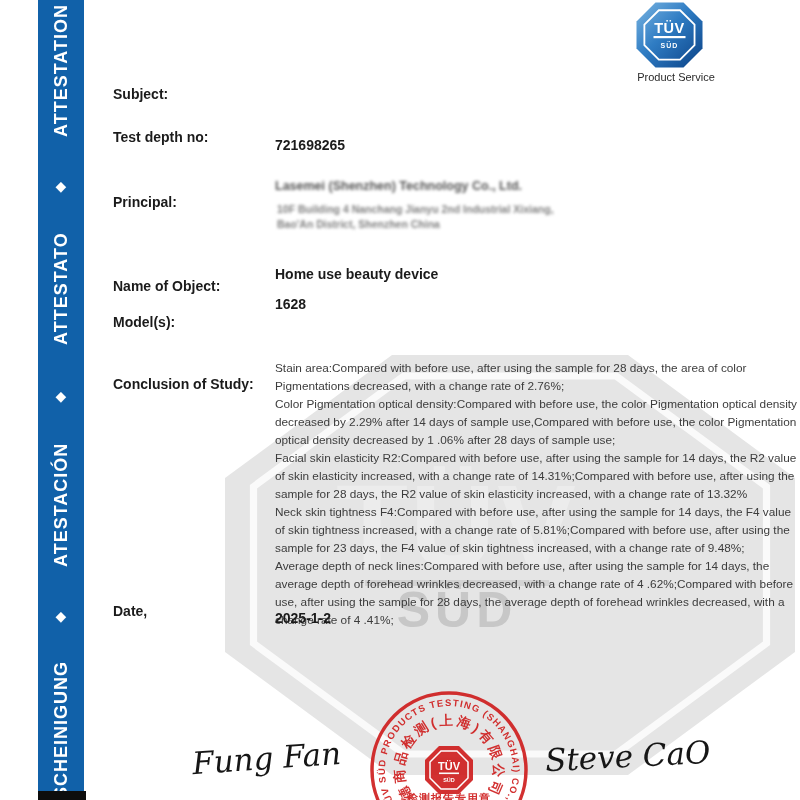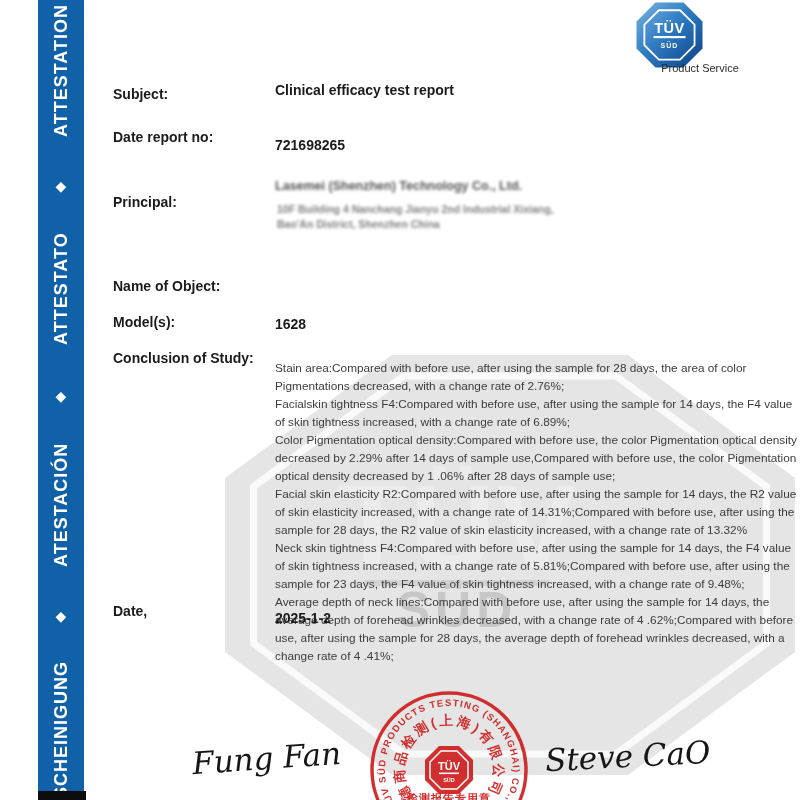--- a/index.html
+++ b/index.html
@@ -10,22 +10,22 @@
   .band{position:absolute;left:38px;top:0;width:46px;height:800px;background:#1161a9;z-index:3;}
   .band-word{position:absolute;left:50%;writing-mode:vertical-rl;
              transform:translateX(-50%) rotate(180deg);
              color:#fff;font-weight:bold;font-size:18px;line-height:1;letter-spacing:1px;
              display:flex;align-items:center;justify-content:center;}
   .band-diamond{position:absolute;left:0;width:46px;text-align:center;color:#fff;font-size:14px;line-height:20px;}
   .band-footer{position:absolute;left:38px;top:791px;width:48px;height:9px;background:#0d0d0d;z-index:4;}
 
   
   .logo{position:absolute;left:636px;top:2px;z-index:2;}
-  .logo-caption{position:absolute;left:630px;top:62px;width:92px;text-align:center;
-                font-size:11px;color:#2a2a2a;z-index:2;margin-left:24px;}
+  .logo-caption{position:absolute;left:630px;top:71px;width:92px;text-align:center;
+                font-size:11px;color:#2a2a2a;z-index:2;}
 
   
   .lbl{position:absolute;left:113px;font-size:14px;font-weight:bold;color:#1b1b1b;z-index:2;}
   .val{position:absolute;left:275px;font-size:14px;font-weight:bold;color:#1b1b1b;z-index:2;}
   .blur-co{filter:blur(1.8px);color:#555;font-size:12.5px;}
   .blur-ad{position:absolute;left:277px;filter:blur(1.4px);color:#808080;
            font-size:10.5px;font-weight:bold;z-index:2;}
   .conclusion{position:absolute;left:275px;top:359px;width:522px;font-size:11.8px;
               line-height:18px;color:#3c3c3c;font-weight:normal;z-index:2;}
   .conclusion p{margin:0;}
@@ -80,39 +80,38 @@
     <g transform="translate(8,7.9) scale(0.76)">
       <polygon points="19.5,0.5 47.5,0.5 66.5,19.5 66.5,46.5 47.5,65.5 19.5,65.5 0.5,46.5 0.5,19.5" fill="none" stroke="#ffffff" stroke-width="2.4"></polygon>
     </g>
     <text x="33.5" y="31" font-size="14.5" font-weight="bold" fill="#fff" text-anchor="middle" letter-spacing="0.5">TÜV</text>
     <rect x="17.5" y="34" width="32" height="2.2" fill="#fff"></rect>
     <text x="33.5" y="45.5" font-size="7" font-weight="bold" fill="#fff" text-anchor="middle" letter-spacing="1">SÜD</text>
   </svg>
   <div class="logo-caption">Product Service</div>
 
   <div class="lbl" style="top:86px">Subject:</div>
-  <div class="val" style="top:82px">Clinical efficacy test report</div>
 
-  <div class="lbl" style="top:129px">Date report no:</div>
+  <div class="lbl" style="top:129px">Test depth no:</div>
   <div class="val" style="top:137px">721698265</div>
 
   <div class="lbl" style="top:194px">Principal:</div>
   <div class="val blur-co" style="top:179px">Lasemei (Shenzhen) Technology Co., Ltd.</div>
   <div class="blur-ad" style="top:203px">10F Building 4 Nanchang Jianyu 2nd Industrial Xixiang,</div>
   <div class="blur-ad" style="top:218px">Bao'An District, Shenzhen China</div>
 
   <div class="lbl" style="top:278px">Name of Object:</div>
+  <div class="val" style="top:266px">Home use beauty device</div>
 
   <div class="lbl" style="top:314px">Model(s):</div>
-  <div class="val" style="top:316px">1628</div>
+  <div class="val" style="top:296px">1628</div>
 
-  <div class="lbl" style="top:350px">Conclusion of Study:</div>
+  <div class="lbl" style="top:376px">Conclusion of Study:</div>
   <div class="conclusion">
     <p>Stain area:Compared with before use, after using the sample for 28 days, the area of color Pigmentations decreased, with a change rate of 2.76%;</p>
-    <p>Facialskin tightness F4:Compared with before use, after using the sample for 14 days, the F4 value of skin tightness increased, with a change rate of 6.89%;</p>
     <p>Color Pigmentation optical density:Compared with before use, the color Pigmentation optical density decreased by 2.29% after 14 days of sample use,Compared with before use, the color Pigmentation optical density decreased by 1 .06% after 28 days of sample use;</p>
     <p>Facial skin elasticity R2:Compared with before use, after using the sample for 14 days, the R2 value of skin elasticity increased, with a change rate of 14.31%;Compared with before use, after using the sample for 28 days, the R2 value of skin elasticity increased, with a change rate of 13.32%</p>
     <p>Neck skin tightness F4:Compared with before use, after using the sample for 14 days, the F4 value of skin tightness increased, with a change rate of 5.81%;Compared with before use, after using the sample for 23 days, the F4 value of skin tightness increased, with a change rate of 9.48%;</p>
     <p>Average depth of neck lines:Compared with before use, after using the sample for 14 days, the average depth of forehead wrinkles decreased, with a change rate of 4 .62%;Compared with before use, after using the sample for 28 days, the average depth of forehead wrinkles decreased, with a change rate of 4 .41%;</p>
   </div>
 
   <div class="lbl" style="top:603px">Date,</div>
   <div class="val" style="top:610px">2025-1-2</div>
 
   <div class="sig sig-left">Fung Fan</div>

